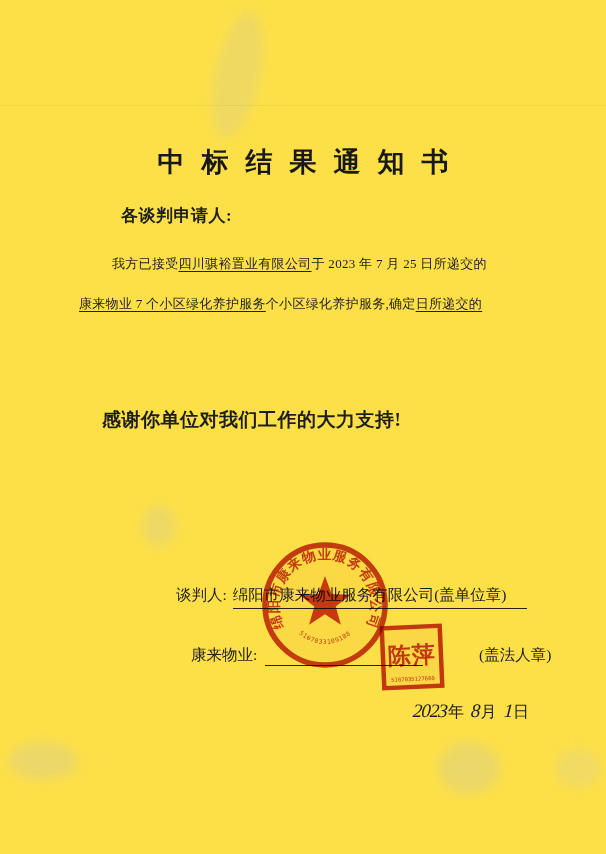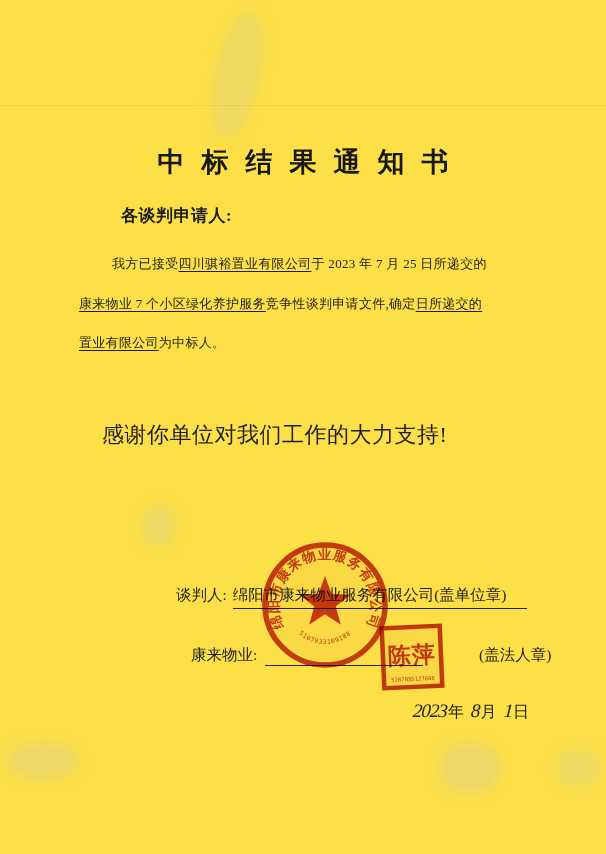--- a/index.html
+++ b/index.html
@@ -35,22 +35,22 @@
   }
   .body-par {
     position:absolute; left:72px; top:244px; width:480px;
     font-size:13px; font-weight:500;margin-left:7px;
   }
   .body-line { height:39.5px; line-height:39.5px; white-space:nowrap; letter-spacing:.3px; }
   .body-line.indent { text-indent:33px; }
   .u { text-decoration:underline; text-underline-offset:3px; text-decoration-thickness:1.2px; }
 
   .thanks {
-    position:absolute; left:102px; top:420px;
-    font-size:22px; font-weight:400; letter-spacing:.5px;
+    position:absolute; left:102px; top:407px;
+    font-size:19px; font-weight:700; letter-spacing:.5px;
   }
 
   .sig-row { position:absolute; font-size:15.5px; font-weight:500; white-space:nowrap; }
   .sig-negotiator { left:176px; top:585px; }
   .sig-legal { left:191px; top:645px; }
   .sig-label { display:inline-block; }
   .sig-value {
     display:inline-block; margin-left:2px; min-width:294px;
     border-bottom:1.4px solid #222; padding-bottom:2px;
   }
@@ -92,22 +92,21 @@
   <div class="smudge s4"></div>
   <div class="smudge s5"></div>
   <div class="scan-line"></div>
 
   <h1 class="title">中标结果通知书</h1>
 
   <div class="salutation">各谈判申请人:</div>
 
   <div class="body-par" id="body-paragraph">
       <div class="body-line indent"><span>我方已接受</span><span class="u">四川骐裕置业有限公司</span><span>于 2023 年 7 月 25 日所递交的</span></div>
-      <div class="body-line"><span class="u">康来物业 7 个小区绿化养护服务</span><span>竞争性谈判申请文件,确定</span><span class="u">日所递交的</span></div>
-      <div class="body-line"><span class="u">置业有限公司</span><span>为中标人。</span></div>
+      <div class="body-line"><span class="u">康来物业 7 个小区绿化养护服务</span><span>个小区绿化养护服务,确定</span><span class="u">日所递交的</span></div>
     </div>
 
   <div class="thanks">感谢你单位对我们工作的大力支持!</div>
 
   <div class="sig-row sig-negotiator">
     <span class="sig-label">谈判人:</span>
     <span class="sig-value u-none">绵阳市康来物业服务有限公司(盖单位章)</span>
   </div>
 
   <div class="sig-row sig-legal">

